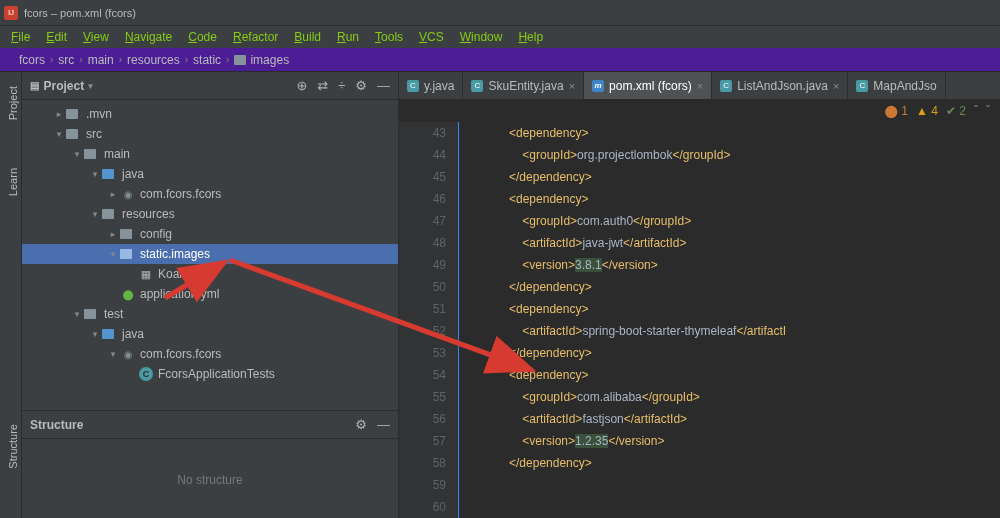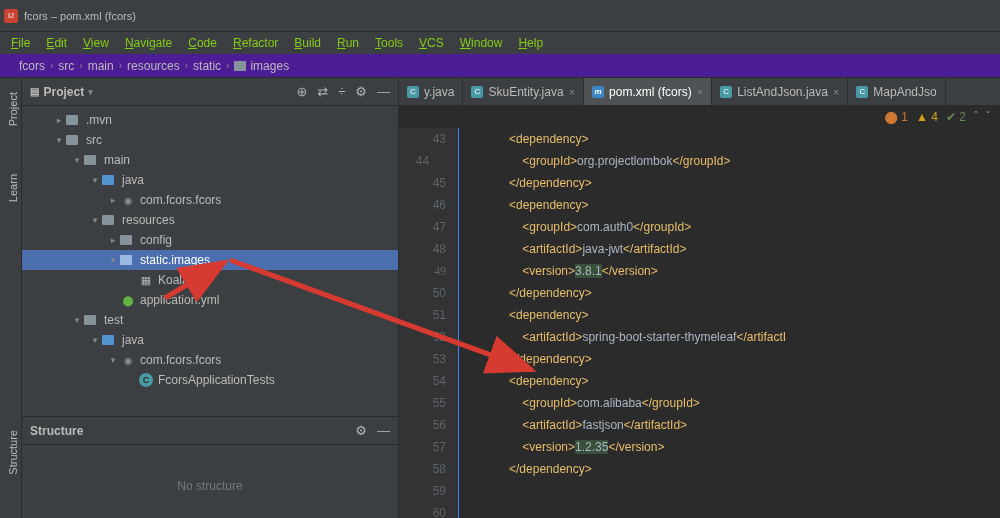--- a/index.html
+++ b/index.html
@@ -1,17 +1,17 @@
 <!DOCTYPE html>
 <html><head>
 <meta charset="utf-8">
 <style>
 *{margin:0;padding:0;box-sizing:border-box;font-family:"Segoe UI",Arial,sans-serif;font-size:12px}
 body{background:#3c3f41;color:#bbb;width:1000px;height:518px;overflow:hidden;position:relative}
-.titlebar{background:#3c3f41;height:32px;display:flex;align-items:center;padding:0 4px;border-bottom:1px solid #2b2b2b}
+.titlebar{background:#3c3f41;height:26px;display:flex;align-items:center;padding:0 4px;border-bottom:1px solid #2b2b2b}
 .titlebar-icon{width:14px;height:14px;background:#c84131;margin-right:6px;border-radius:2px;color:#fff;font-size:8px;display:flex;align-items:center;justify-content:center}
 .titlebar-title{color:#bbb;font-size:11px}
 .menubar{background:#3c3f41;height:22px;display:flex;align-items:center;padding:0 4px;gap:2px}
 .menubar-item{color:#84cc16;padding:2px 7px;cursor:pointer;font-size:12px}
 .menubar-item u{text-decoration:underline}
 .breadcrumb{background:#4c1d95;height:24px;display:flex;align-items:center;padding:0 19px;border-bottom:1px solid #2b2b2b}
 .breadcrumb-item{color:#bbb;font-size:12px}
 .breadcrumb-sep{color:#888;margin:0 5px;font-size:10px}
 .folder-icon{width:12px;height:10px;background:#87939a;display:inline-block;border-radius:1px;margin-right:4px;vertical-align:middle}
 .main-area{display:flex;height:448px}
@@ -250,26 +250,26 @@
     <div class="editor-status">
       <span class="status-err">⬤ <span>1</span></span>
       <span class="status-warn">▲ <span>4</span></span>
       <span class="status-ok">✔ <span>2</span></span>
       <span style="color:#888">ˆ</span>
       <span style="color:#888">ˇ</span>
     </div>
     <div class="code-area">
       <div class="gutter" id="gutter">
           <div style="position: relative;">43</div>
-          <div style="position: relative; text-align: center;">44</div>
+          <div style="position: relative;">44</div>
           <div style="position: relative;">45</div>
           <div style="position: relative;">46</div>
           <div style="position: relative;">47</div>
           <div style="position: relative;">48</div>
-          <div style="position: relative; font-family: Liberation Serif, serif;">49</div>
+          <div style="position: relative;">49</div>
           <div style="position: relative;">50</div>
           <div style="position: relative;">51</div>
           <div style="position: relative;">52</div>
           <div style="position: relative;">53</div>
           <div style="position: relative;">54</div>
           <div style="position: relative;">55</div>
           <div style="position: relative;">56</div>
           <div style="position: relative;">57</div>
           <div style="position: relative;">58</div>
           <div style="position: relative;">59</div>

